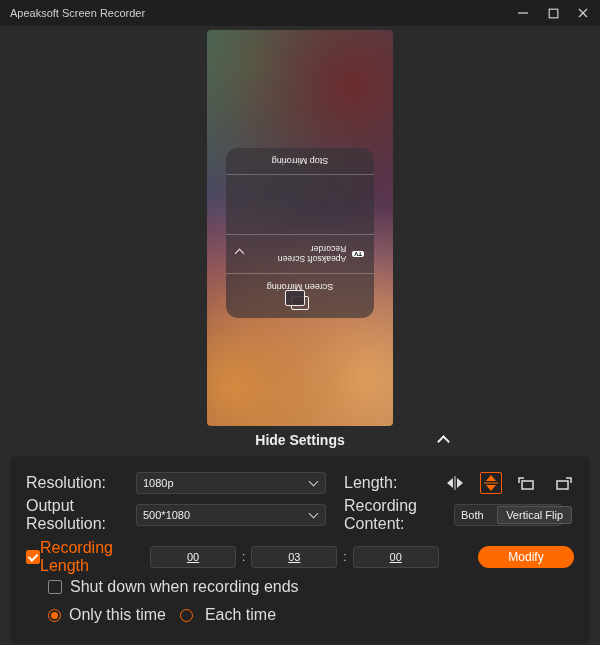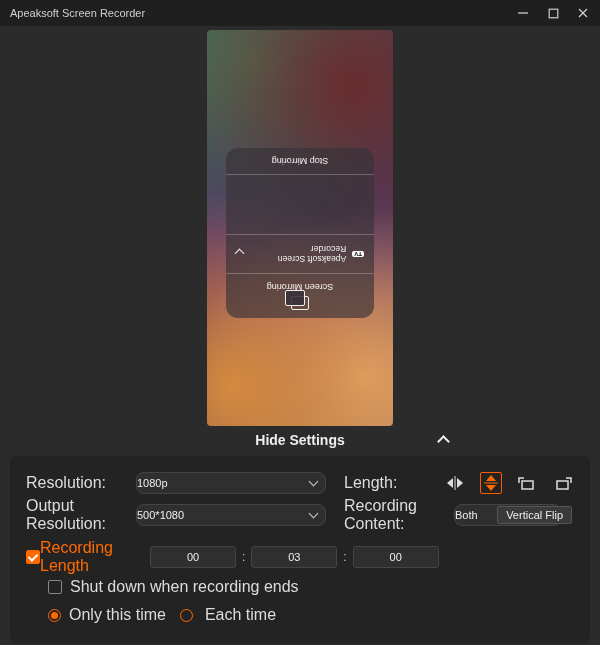--- a/index.html
+++ b/index.html
@@ -38,38 +38,38 @@
   .mp-chevron { width:7px; height:7px; border-right:1.3px solid #eee; border-bottom:1.3px solid #eee; transform:rotate(45deg); }
   .mp-blank { flex:1; border-top:0.5px solid rgba(255,255,255,0.25); }
   .mp-bottom { border-top:0.5px solid rgba(255,255,255,0.25); text-align:center; padding:8px 0; font-size:9px; }
   .hide-settings { text-align:center; font-size:14px; font-weight:600; color:#eee; padding:6px 0 8px 0; position:relative; }
   .hide-settings .chev { position:absolute; right:152px; top:7px; }
   .chev-up { display:inline-block; width:9px; height:9px; border-left:2px solid #eee; border-top:2px solid #eee; transform:rotate(45deg); }
   .panel { background:#232323; margin:0 10px 8px 10px; border-radius:6px; padding:14px 16px 12px 16px; position: relative; }
   .row { display:flex; align-items:center; height:26px; margin-bottom:6px; }
   .lbl { font-size:16px; color:#ddd; }
   .dropdown {
-    background:#2f2f2f; border:1px solid #444; height:22px; border-radius:8px;
-    display:flex; align-items:center; padding:0 0; color:#eee; font-size:11px; position:relative;
+    background:#2f2f2f; border:1px solid #444; height:22px; border-radius:3px;
+    display:flex; align-items:center; padding:0 6px; color:#eee; font-size:11px; position:relative;
   }
   .dropdown .dd-chev { position:absolute; right:8px; width:7px; height:7px; border-right:1.5px solid #ccc; border-bottom:1.5px solid #ccc; transform:rotate(45deg); top:5px; }
   .rotate-btn { width:22px; height:22px; display:flex; align-items:center; justify-content:center; cursor:pointer; }
   .rotate-btn.active { border:1px solid #ff5a00; border-radius:2px; }
   .tooltip {
     position:absolute; background:#3a3a3a; border:1px solid #555; color:#eee;
     font-size:11px; padding:2px 8px; border-radius:2px; white-space:nowrap;margin-left:38px;
   }
   .checkbox { width:14px; height:14px; border:1px solid #888; border-radius:2px; display:inline-flex; align-items:center; justify-content:center; background:transparent; }
   .checkbox.checked { background:#ff6a00; border-color:#ff6a00; }
   .checkbox.checked::after { content:""; width:4px; height:7px; border-right:2px solid #fff; border-bottom:2px solid #fff; transform:rotate(45deg); margin-top:-2px; }
   .radio { width:13px; height:13px; border:1.5px solid #ff6a00; border-radius:50%; display:inline-flex; align-items:center; justify-content:center; }
   .radio.checked::after { content:""; width:7px; height:7px; border-radius:50%; background:#ff6a00; }
   .numfield {
     background:#2f2f2f; border:1px solid #444; width:86px; height:22px; border-radius:3px;
-    display:flex; align-items:center; justify-content:center; color:#eee; font-size:11px; position:relative;
+    display:flex; align-items:center; justify-content:center; color:#eee; font-size:11px; position:relative;text-decoration:underline;
   }
   .btn {
     height:28px; border-radius:14px; display:flex; align-items:center; justify-content:center;
     color:#fff; font-size:13px; gap:10px; cursor:pointer;
   }
   .btn.orange { background:#ff6a00; }
   svg { display:block; }
 </style>
 </head>
 <body>
@@ -190,20 +190,23 @@
         </div>
       <span style="margin:0 6px">:</span>
       <div class="numfield">
           <span>03</span>
         </div>
       <span style="margin:0 6px">:</span>
       <div class="numfield">
           <span>00</span>
         </div>
       <div style="flex:1"></div>
+      <div class="btn orange" style="width:96px; height:22px; border-radius:11px; font-size:12px">
+        <span>Modify</span>
+      </div>
     </div>
 
     <div class="row" style="padding-left:22px; height:22px">
       <span class="checkbox"></span>
       <span class="lbl" style="margin-left:8px">Shut down when recording ends</span>
     </div>
 
     <div class="row" style="padding-left:22px; height:22px">
       <span class="radio checked"></span>
       <span class="lbl" style="margin-left:8px; margin-right:14px">Only this time</span>

